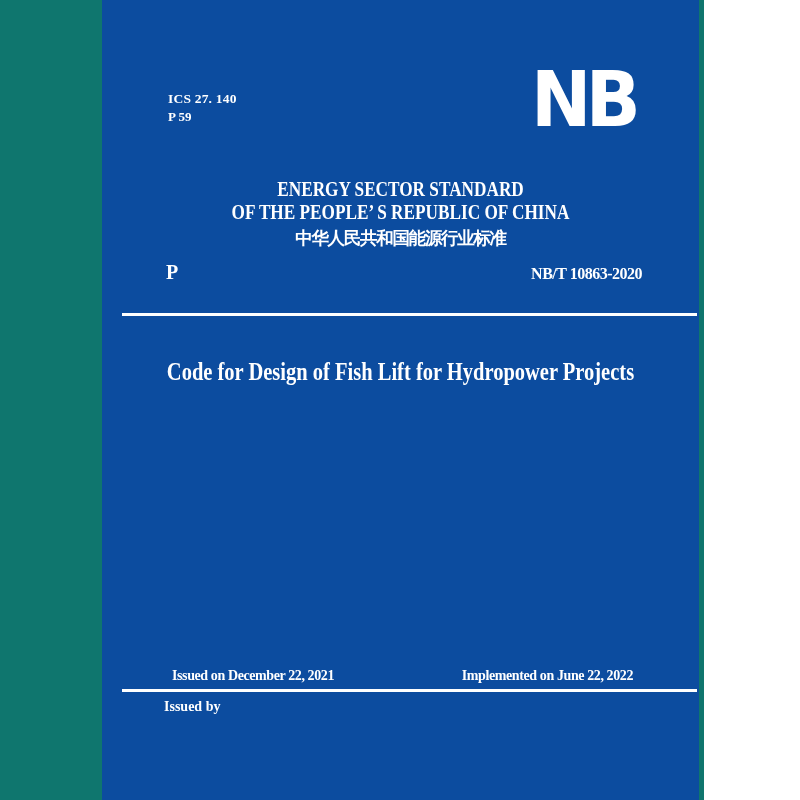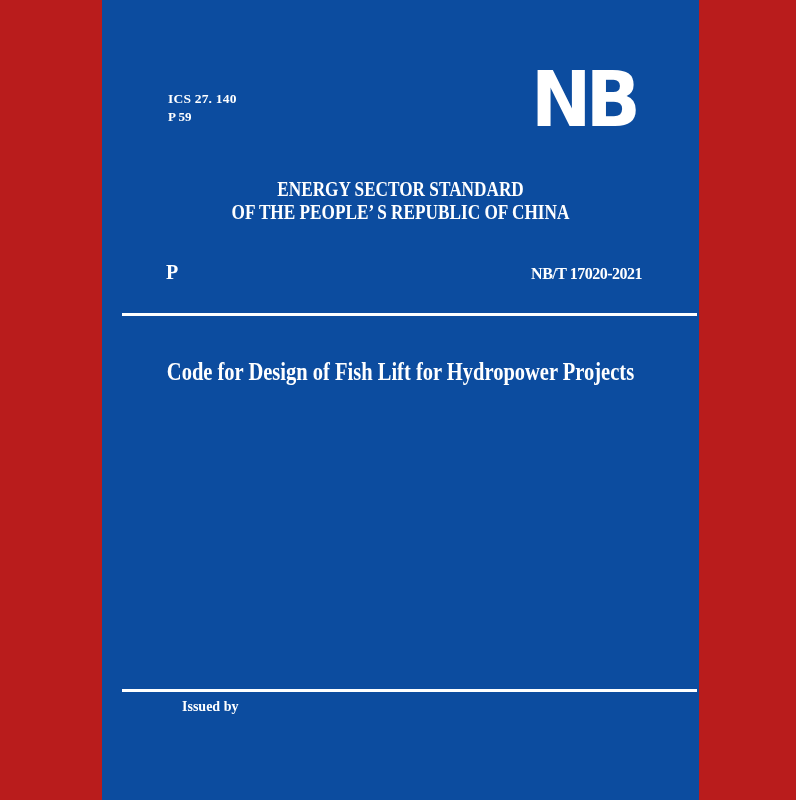--- a/index.html
+++ b/index.html
@@ -6,23 +6,23 @@
     margin: 0;
     padding: 0;
     background: #ffffff;
     width: 800px;
     height: 800px;
     overflow: hidden;
     font-family: "Liberation Serif", "DejaVu Serif", serif;
   }
   .page {
     position: relative;
-    width: 796px;
+    width: 704px;
     height: 800px;
-    background: #b91c1c;
+    background: #0f766e;
   }
   .cover {
     position: absolute;
     left: 102px;
     top: 0;
     width: 597px;
     height: 800px;
     background: #0c4c9f;
     color: #ffffff;
   }
@@ -155,21 +155,21 @@
     font-weight: bold;
     letter-spacing: -0.4px;
     white-space: nowrap;
   }
   .row-issued-by {
     position: absolute;
     left: 0;
     top: 699px;
     width: 100%;
     box-sizing: border-box;
-    padding-left: 80px;
+    padding-left: 62px;
     display: flex;
     gap: 14px;
     align-items: baseline;
     font-size: 14px;
     font-weight: bold;
     white-space: nowrap;
   }
   .row-issued-by .issuer-value { letter-spacing: -0.5px; }
 </style>
 </head>
@@ -178,30 +178,35 @@
 <div class="page">
   <div class="cover">
 
     <div class="ics">ICS 27. 140</div>
     <div class="p59">P 59</div>
 
     <div class="nb-logo">NB</div>
 
     <div class="head-en line1">ENERGY SECTOR STANDARD</div>
     <div class="head-en line2">OF THE PEOPLE’ S REPUBLIC OF CHINA</div>
+    <div class="head-zh">中华人民共和国能源行业标准</div>
 
     <div class="row-pn">
       <span class="p-code">P</span>
-      <span class="std-number">NB/T 17020-2021</span>
+      <span class="std-number">NB/T 10863-2020</span>
     </div>
 
     <div class="rule rule-top"></div>
 
     <div class="title-en">Code for Design of Fish Lift for Hydropower Projects</div>
 
+    <div class="row-dates">
+      <span>Issued on December 22, 2021</span>
+      <span>Implemented on June 22, 2022</span>
+    </div>
 
     <div class="rule rule-bottom"></div>
 
     <div class="row-issued-by">
       <span class="issuer-label">Issued by</span>
     </div>
 
   </div>
 </div>
 

